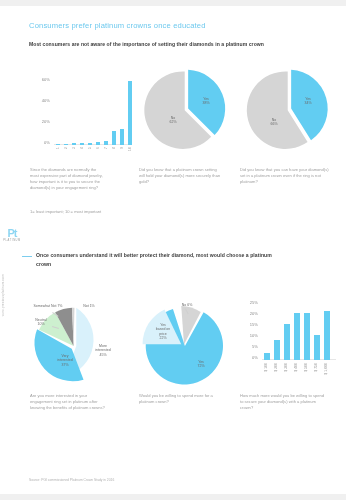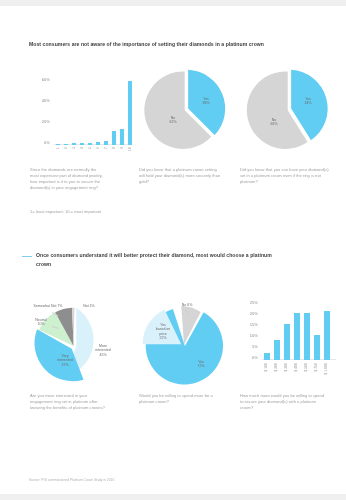--- a/index.html
+++ b/index.html
@@ -77,21 +77,29 @@
   }
 </style>
 </head>
 <body>
 
 <div id="page">
 
   <div class="topbar"></div>
   <div class="botbar"></div>
 
-
+  <div class="rail">
+    <div class="logo">
+      <div class="logo-mark">Pt</div>
+      <div class="logo-word">PLATINUM</div>
+    </div>
+    <div class="rail-url">www.preciousplatinum.com</div>
+  </div>
+
+  <div class="maintitle">Consumers prefer platinum crowns once educated</div>
   <div class="sec1-title">Most consumers are not aware of the importance of setting their diamonds in a platinum crown</div>
 
   <div class="chart" style="left:29px;top:65px;width:105px;height:85px;">
     <div class="ylab" style="left:-1px;top:12px;width:22px;">60%</div>
     <div class="ylab" style="left:-1px;top:33px;width:22px;">40%</div>
     <div class="ylab" style="left:-1px;top:54px;width:22px;">20%</div>
     <div class="ylab" style="left:-1px;top:75px;width:22px;">0%</div>
 
     <div style="position:absolute;left:25px;top:14px;width:78px;height:66px;">
       <div class="axisline" style="left:0;bottom:0;width:78px;"></div>

